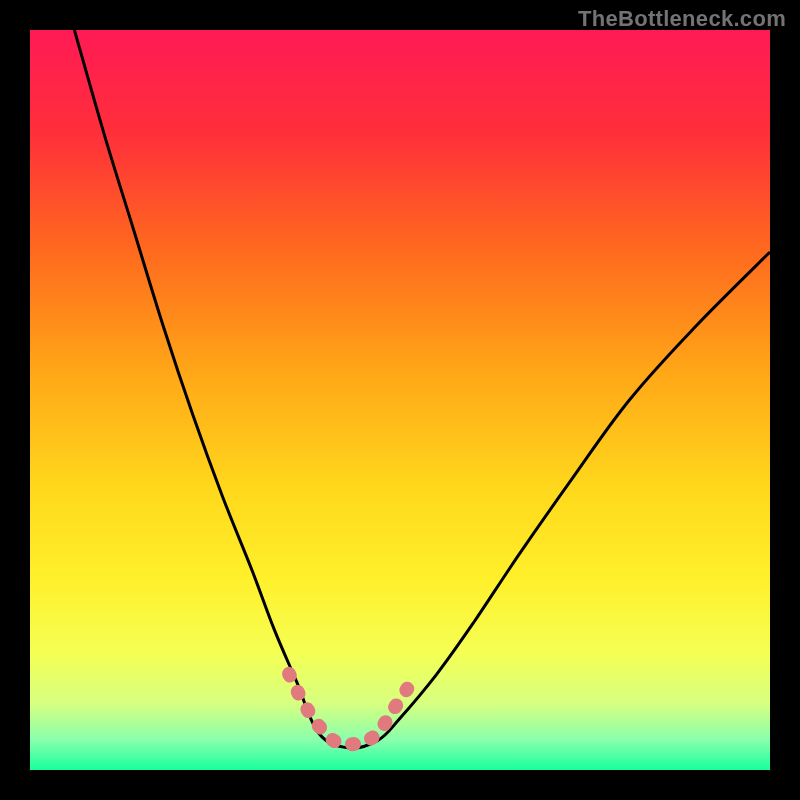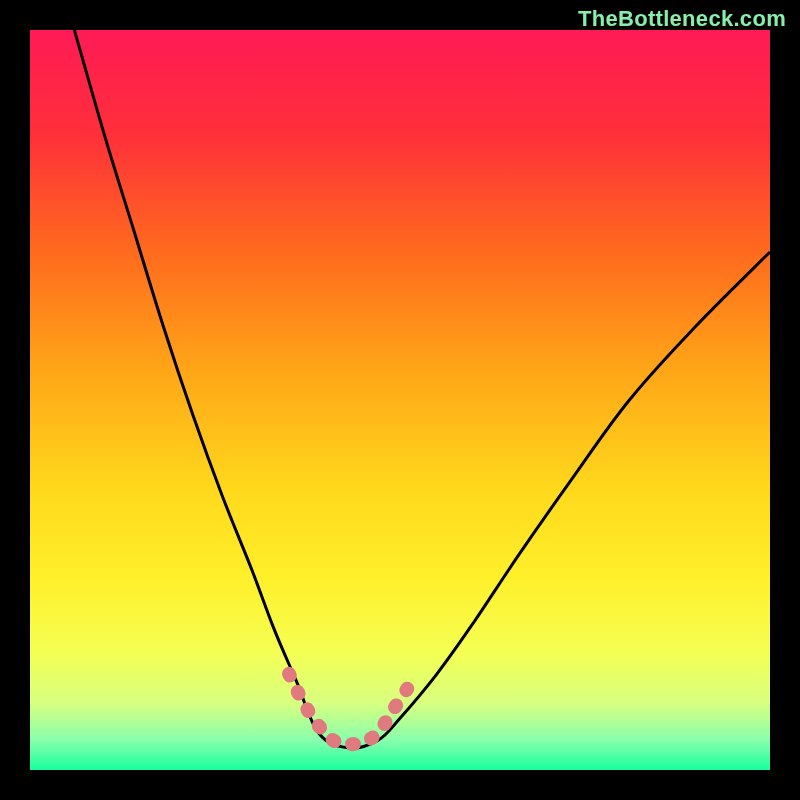--- a/index.html
+++ b/index.html
@@ -14,21 +14,21 @@
   .outer {
     position: relative;
     width: 800px;
     height: 800px;
     background: #000;
   }
   .watermark {
     position: absolute;
     top: 6px;
     right: 14px;
-    color: #86efac;
+    color: #737373;
     font-size: 22px;
     font-weight: 600;
     letter-spacing: 0.3px;
     z-index: 5;
   }
   svg {
     position: absolute;
     top: 0;
     left: 0;
   }

